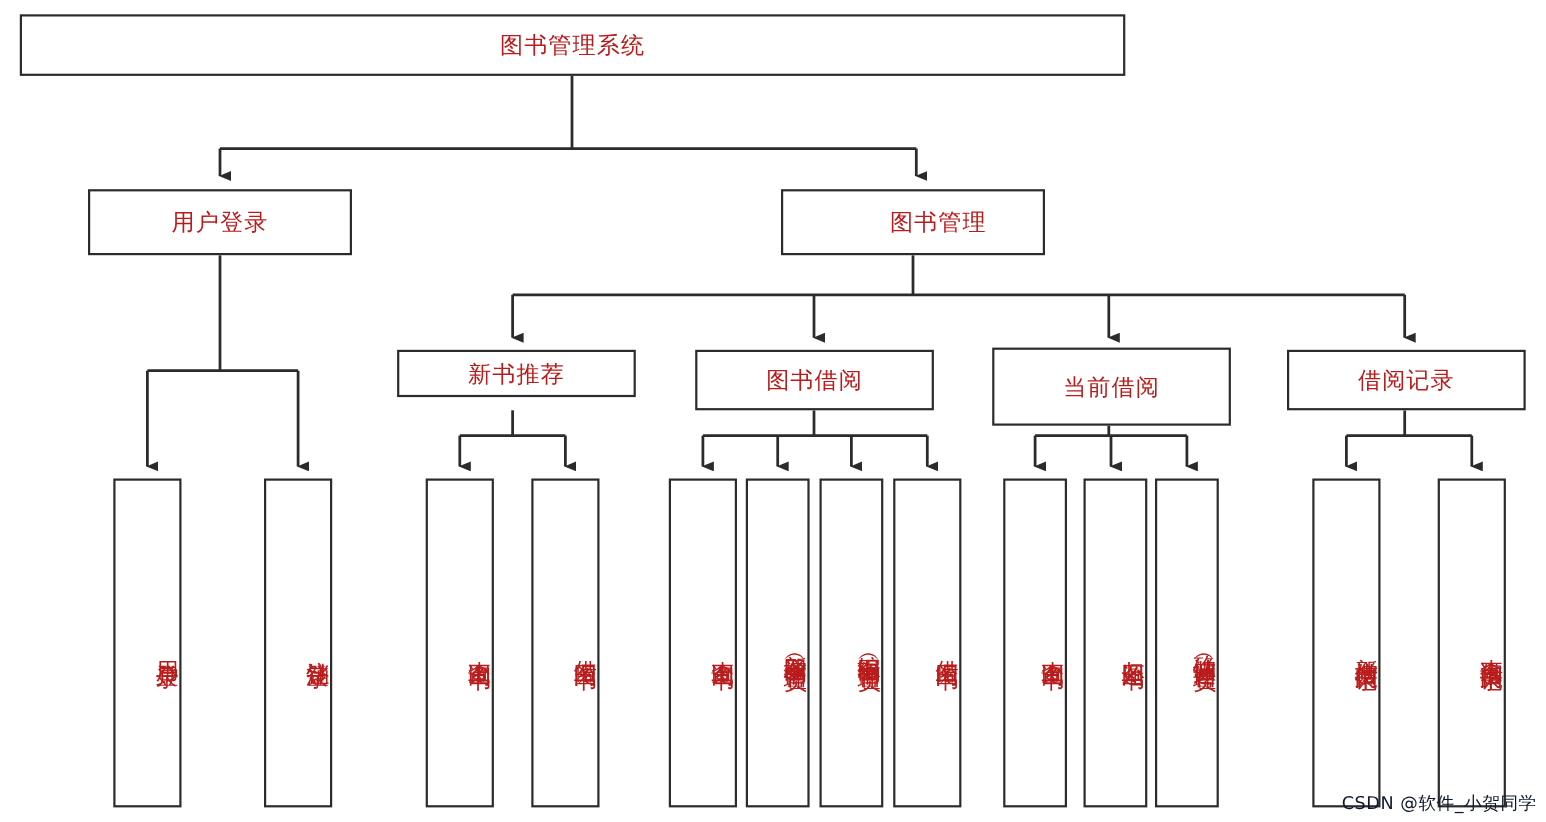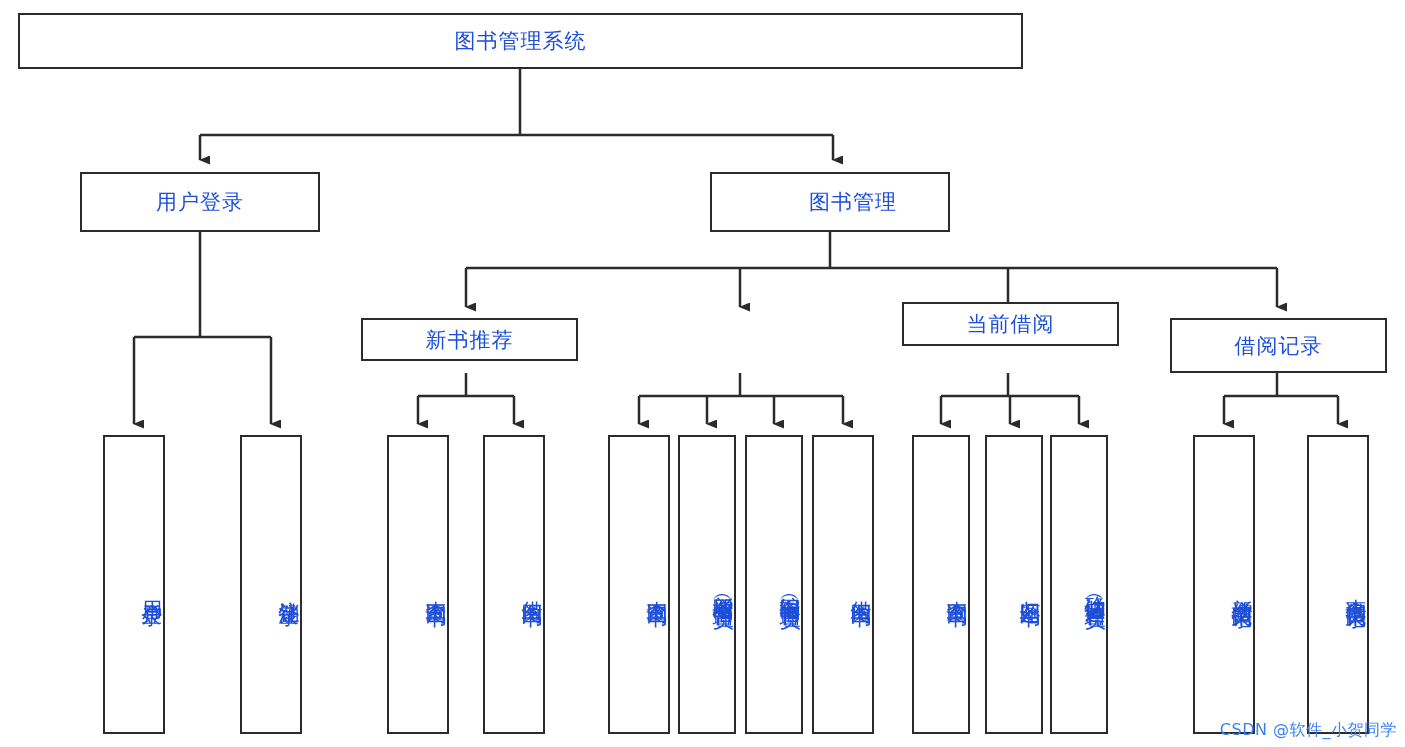--- a/index.html
+++ b/index.html
@@ -25,21 +25,21 @@
     height: 747px;
   }
   .node {
     position: absolute;
     box-sizing: border-box;
     border: 2px solid #2b2b2b;
     background: #ffffff;
     display: flex;
     align-items: center;
     justify-content: center;
-    color: #1d4ed8;
+    color: #b91c1c;
   }
   .node.horizontal {
     font-size: 21px;
     letter-spacing: 1px;
   }
   .node.vertical {
     writing-mode: vertical-rl;
     text-orientation: upright;
     font-size: 21px;
     letter-spacing: 2px;
@@ -54,21 +54,21 @@
   }
   .node.vertical .label {
     writing-mode: vertical-rl;
     text-orientation: upright;
   }
   #watermark {
     position: absolute;
     right: 8px;
     bottom: 6px;
     font-size: 16px;
-    color: #3b82f6;
+    color: #0f172a;
     letter-spacing: 0.5px;
     white-space: nowrap;
   }
 </style>
 </head>
 <body>
 
 <div id="diagram-canvas">
 
   <svg id="edges-layer" width="1405" height="747" viewBox="0 0 1405 747">
@@ -130,22 +130,25 @@
   </div>
 
   <div class="node horizontal" style="left:710px; top:172px; width:240px; height:60px;padding-left:46px;">
     <span class="label">图书管理</span>
   </div>
 
   <div class="node horizontal" style="left:361px; top:318px; width:217px; height:43px;">
     <span class="label">新书推荐</span>
   </div>
 
-
-  <div class="node horizontal" style="left:902px; top:302px; width:217px; height:44px;">
+  <div class="node horizontal" style="left:632px; top:318px; width:217px; height:55px;">
+    <span class="label">图书借阅</span>
+  </div>
+
+  <div class="node horizontal" style="left:902px; top:316px; width:217px; height:71px;">
     <span class="label">当前借阅</span>
   </div>
 
   <div class="node horizontal" style="left:1170px; top:318px; width:217px; height:55px;">
     <span class="label">借阅记录</span>
   </div>
 
   <div class="node vertical" style="left:103px; top:435px; width:62px; height:299px;">
     <span class="label">用户登录</span>
   </div>

